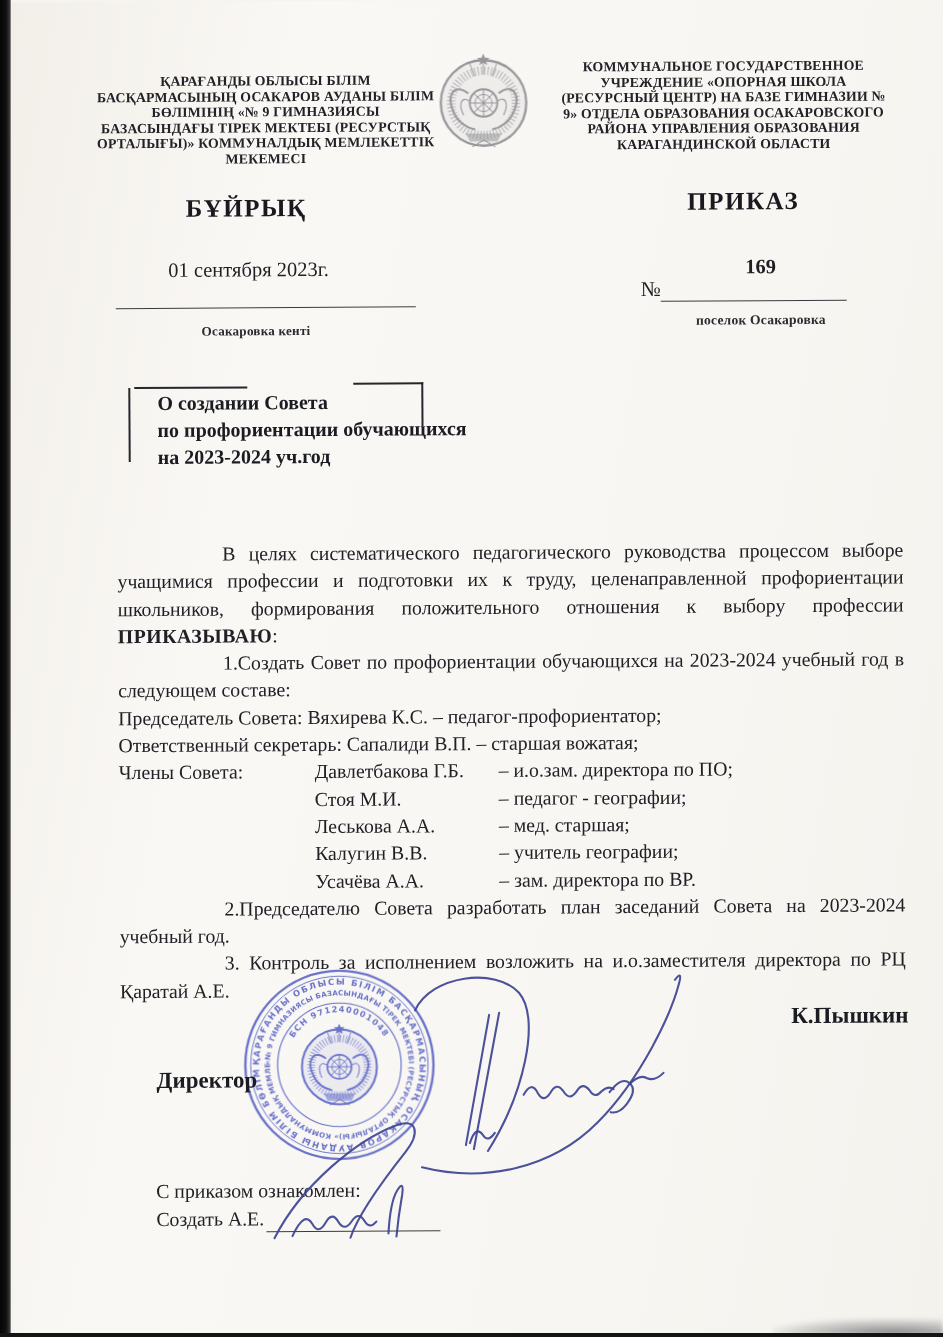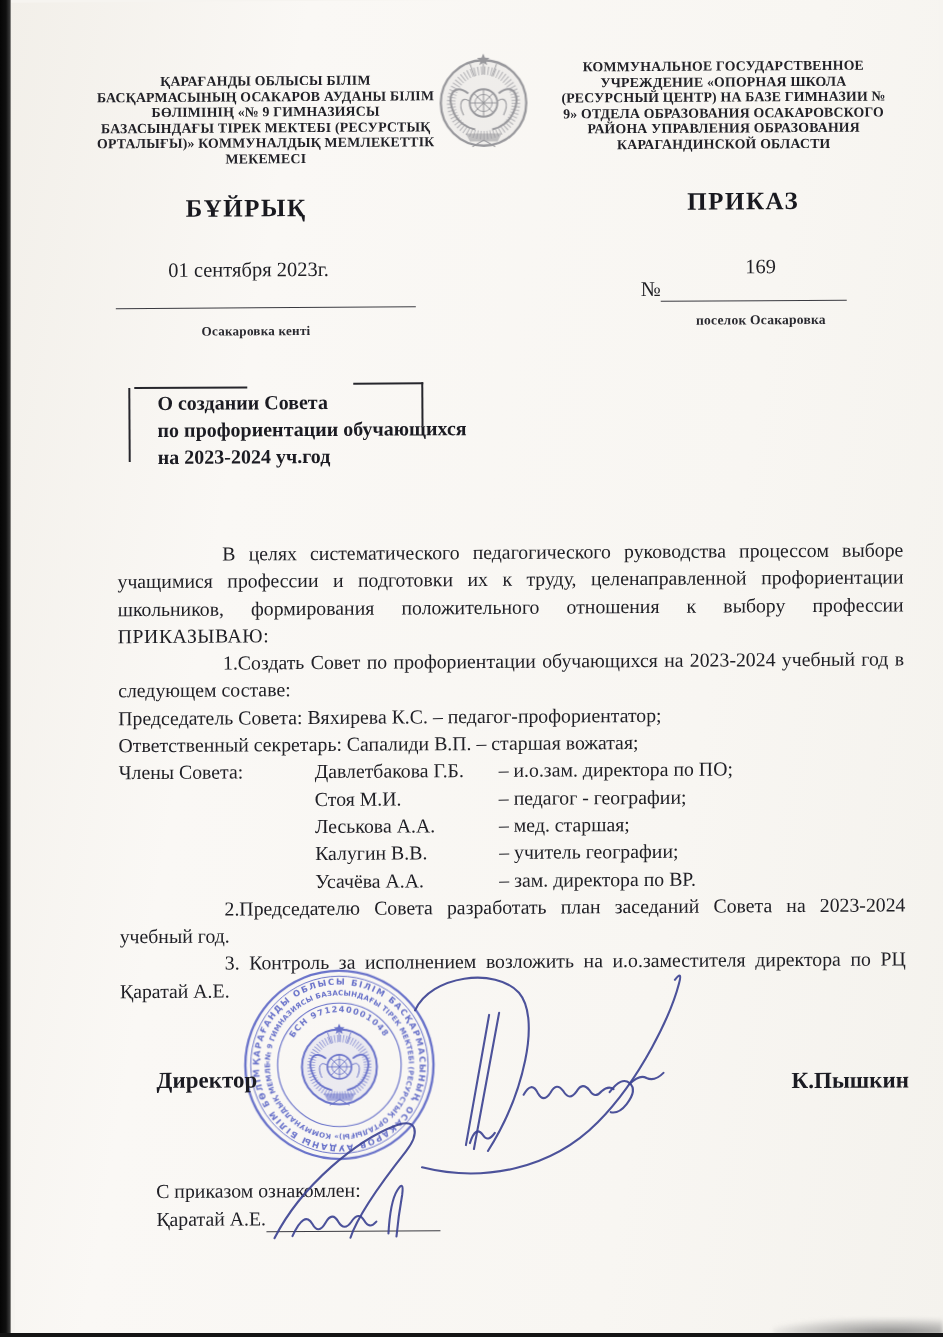--- a/index.html
+++ b/index.html
@@ -24,43 +24,43 @@
   .order-title{font-weight:700;font-size:25px;letter-spacing:1.5px;text-align:center;color:#19191f;}
   .title-kk{left:118px;top:193px;width:240px;}
   .title-ru{left:635px;top:189px;width:200px;}
   
   .date-line{left:120px;top:257px;width:240px;text-align:center;font-size:20.5px;}
   .rule{border-top:1.6px solid #3a3a40;height:0;}
   .date-rule{left:107px;top:306px;width:300px;}
   .place{font-weight:700;font-size:13.2px;letter-spacing:.2px;color:#2a2a30;}
   .place-kk{left:142px;top:322px;width:210px;text-align:center;}
   .no-label{left:632px;top:278px;font-size:21px;}
-  .no-value{left:692px;top:257px;width:120px;text-align:center;font-size:20.5px;}
+  .no-value{left:692px;top:257px;width:120px;text-align:center;font-size:20.5px;font-weight:bold;}
   .no-rule{left:652px;top:302px;width:186px;}
   .place-ru{left:662px;top:314px;width:180px;text-align:center;font-size:13.6px;}
   
   .subject{left:148px;top:388px;width:330px;font-weight:700;font-size:20px;line-height:27px;color:#1b1b22;}
   .mark{background:#26262c;}
   .blv{left:119px;top:386px;width:2px;height:74px;}
   .blh{left:125px;top:385px;width:113px;height:2px;}
   .brh{left:344px;top:382px;width:70px;height:2px;}
   .brv{left:412px;top:382px;width:2px;height:44px;}
   
   .body-block{left:107px;top:539px;width:786px;font-size:19.8px;line-height:27.3px;color:#202026;}
   .body-block p{margin:0;text-align:justify;}
   .indent{text-indent:105px;}
-  .kw{font-weight:400;letter-spacing:.5px;}
+  .kw{font-weight:700;letter-spacing:.5px;}
   .mrow{display:flex;}
   .mc1{width:196px;flex:none;}
   .mc2{width:184px;flex:none;}
   .mc3{flex:1;}
   
   .sig-label{font-weight:700;font-size:23px;color:#1b1b22;}
   .director-label{left:143px;top:1066px;}
-  .director-name{left:778px;top:1070px;}
+  .director-name{left:778px;top:1005px;}
   .stamp{left:228px;top:966px;width:196px;height:196px;color:#5560c4;opacity:.88;filter:blur(.2px);}
   .stamp text{font-family:"DejaVu Sans", sans-serif;font-weight:700;fill:currentColor;}
   .sig{position:absolute;}
   .sig path{fill:none;stroke:#3d4392;stroke-width:2.1;stroke-linecap:round;opacity:.92;}
   .sig1{left:388px;top:953px;width:296px;height:240px;}
   .sig2{left:232px;top:1113px;width:214px;height:138px;}
   .ack{font-size:19.8px;color:#202026;}
   .ack1{left:142px;top:1178px;}
   .ack2{left:142px;top:1206px;}
   .ack-rule{left:252px;top:1230px;width:174px;border-top:1.4px solid #3a3a40;}
@@ -180,21 +180,21 @@
       <path d="M14,57 C30,22 95,14 118,40 C140,66 122,142 86,198"></path>
       <path d="M88,62 L64,192 M98,60 L72,196"></path>
       <path d="M68,190 q6,-18 13,-8 q5,8 12,-2"></path>
       <path d="M122,142 q8,-14 14,-2 q6,11 13,0 q6,-11 13,-1 q6,10 13,0 q6,-10 13,-1 q5,9 12,1 q7,-6 12,-2"></path>
       <path d="M208,140 q12,-16 20,-9 q8,7 -3,21 q-8,10 -16,8"></path>
       <path d="M228,132 q10,-10 17,-6 q8,4 17,-5"></path>
       <path d="M20,214 C82,230 150,216 196,170 C240,126 270,62 278,32 q4,-14 -4,-4"></path>
     </svg>
 
     <div class="abs ack ack1">С приказом ознакомлен:</div>
-    <div class="abs ack ack2">Қаратай А.Е.</div>
+    <div class="abs ack ack2">Создать А.Е.</div>
     <div class="abs ack-rule"></div>
 
     <svg class="sig sig2" viewBox="0 0 214 138">
       <path d="M28,124 C56,70 112,26 150,12 C172,4 174,20 160,38 C136,68 112,100 104,124"></path>
       <path d="M46,122 q12,-26 20,-12 q6,11 13,-1 q7,-12 13,-1 q6,10 13,0 q7,-11 13,-1 q5,9 12,1"></path>
       <path d="M142,120 q2,-32 9,-43 q7,-11 5,4 q-4,22 -6,42"></path>
     </svg>
 
   </div>
 

